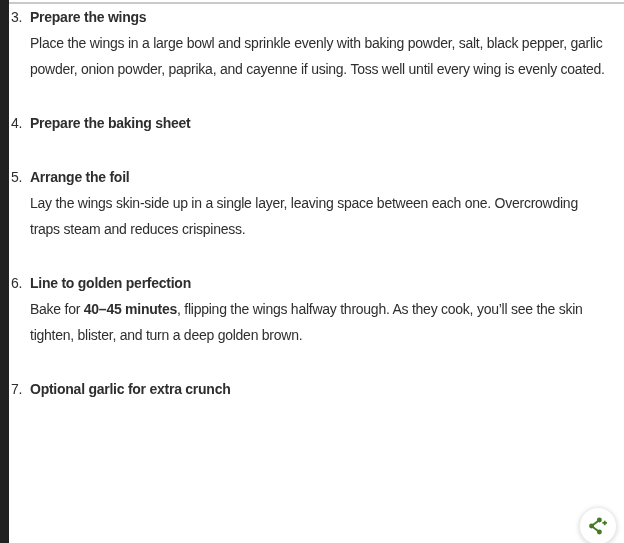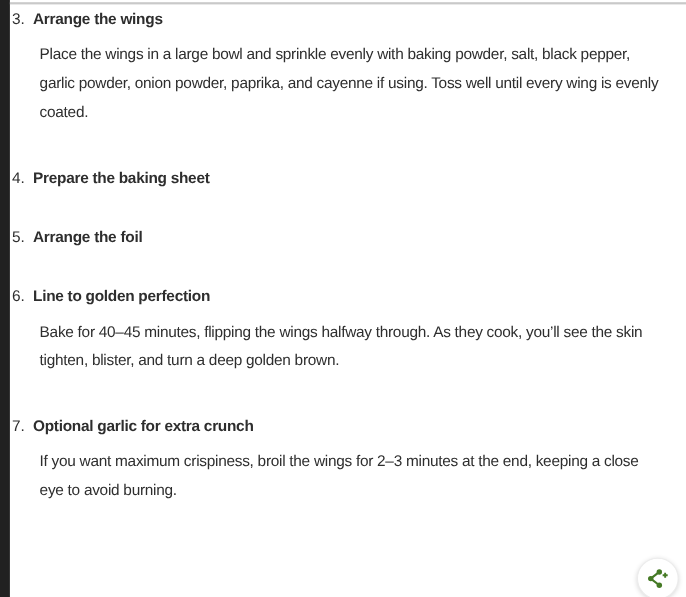--- a/index.html
+++ b/index.html
@@ -48,24 +48,24 @@
     width: 19px;
   }
   .step-content {
     flex: 1 1 auto;
     min-width: 0;
   }
   .step-title {
     font-weight: bold;
   }
   .step-body {
-    margin: 6px;
+    margin: 0;
   }
   .step-body strong {
-    font-weight: normal;
+    font-weight: bold;
   }
   .share-btn {
     position: absolute;
     left: 579px;
     top: 507px;
     width: 38px;
     height: 38px;
     border-radius: 50%;
     background: var(--share-button-bg, #ffffff);
     border: 1px solid #ececec;
@@ -85,48 +85,48 @@
 <body>
 
 <div class="frame">
   <div class="left-bar"></div>
   <div class="top-divider"></div>
 
   <ol class="steps">
       <li class="step">
         <span class="step-num">3.</span>
         <div class="step-content">
-          <div class="step-title">Arrange the wings</div>
+          <div class="step-title">Prepare the wings</div>
           <p class="step-body"><span>Place the wings in a large bowl and sprinkle evenly with baking powder, salt, black pepper, garlic powder, onion powder, paprika, and cayenne if using. Toss well until every wing is evenly coated.</span></p>
         </div>
       </li>
       <li class="step">
         <span class="step-num">4.</span>
         <div class="step-content">
           <div class="step-title">Prepare the baking sheet</div>
         </div>
       </li>
       <li class="step">
         <span class="step-num">5.</span>
         <div class="step-content">
           <div class="step-title">Arrange the foil</div>
+          <p class="step-body"><span>Lay the wings skin-side up in a single layer, leaving space between each one. Overcrowding traps steam and reduces crispiness.</span></p>
         </div>
       </li>
       <li class="step">
         <span class="step-num">6.</span>
         <div class="step-content">
           <div class="step-title">Line to golden perfection</div>
           <p class="step-body"><span>Bake for </span><strong>40–45 minutes</strong><span>, flipping the wings halfway through. As they cook, you’ll see the skin tighten, blister, and turn a deep golden brown.</span></p>
         </div>
       </li>
       <li class="step">
         <span class="step-num">7.</span>
         <div class="step-content">
           <div class="step-title">Optional garlic for extra crunch</div>
-          <p class="step-body"><span>If you want maximum crispiness, broil the wings for 2–3 minutes at the end, keeping a close eye to avoid burning.</span></p>
         </div>
       </li>
     </ol>
 
   <button class="share-btn" aria-label="Share">
     <svg viewBox="0 0 24 24" width="22" height="22" aria-hidden="true">
       <path d="M5 12 L13.5 5.4 M5 12 L13.5 18.6" fill="none" stroke="currentColor" stroke-width="2.1"></path>
       <circle cx="5" cy="12" r="2.7" fill="currentColor"></circle>
       <circle cx="13.5" cy="5.4" r="2.7" fill="currentColor"></circle>
       <circle cx="13.5" cy="18.6" r="2.7" fill="currentColor"></circle>

